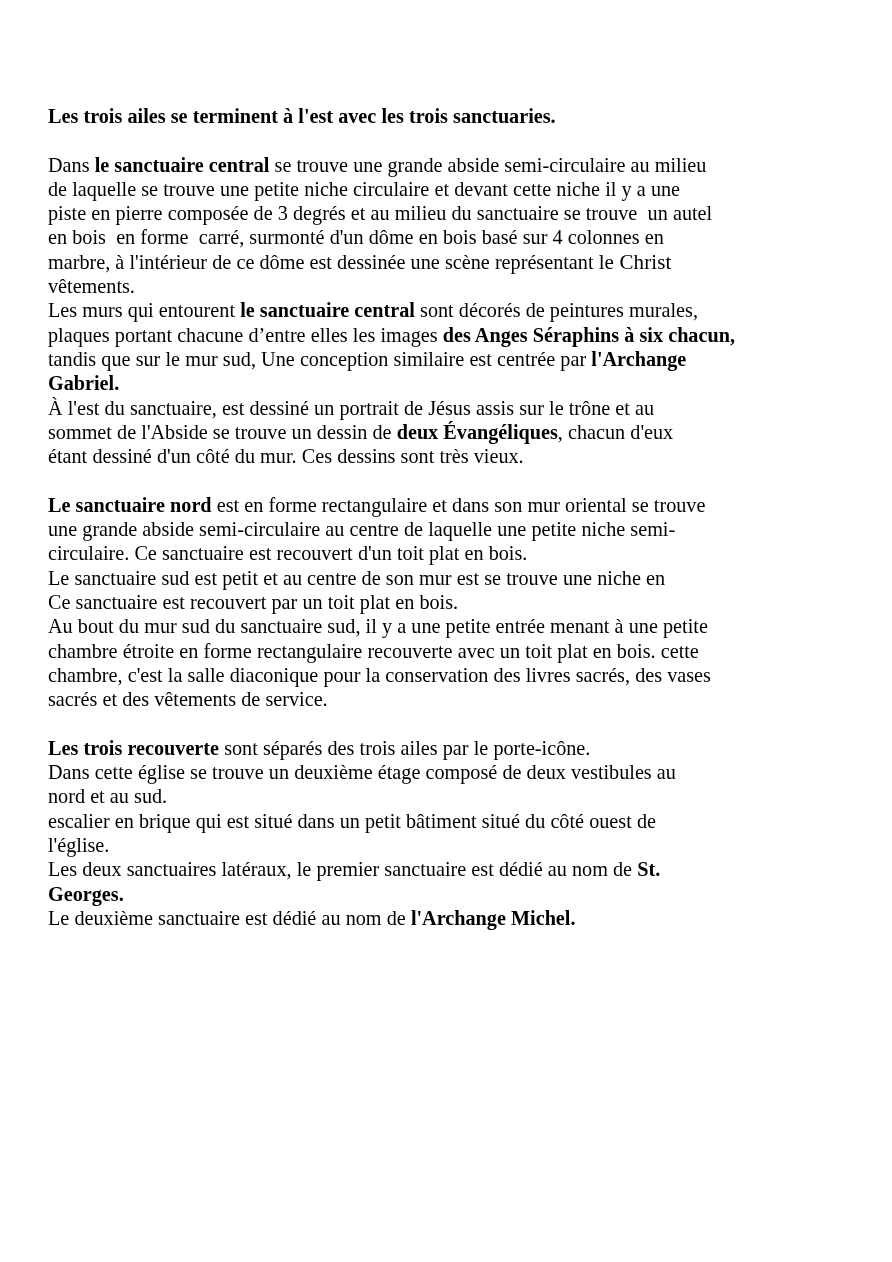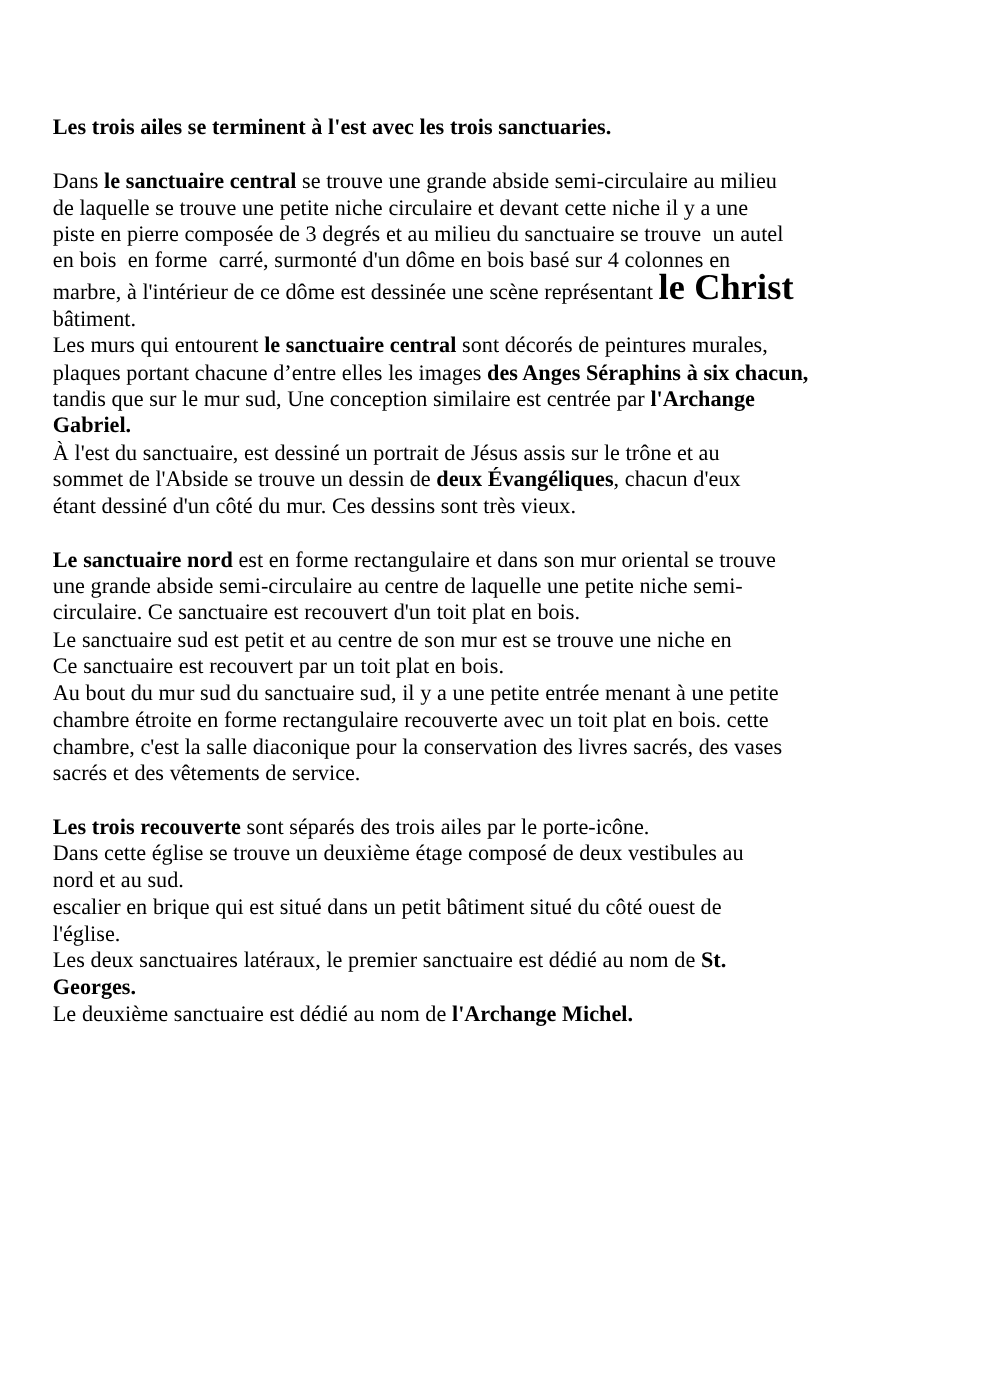--- a/index.html
+++ b/index.html
@@ -34,22 +34,22 @@
     padding: 0;
   }
   .blank-line {
     display: block;
     height: 24.3px;
   }
   .b {
     font-weight: bold;
   }
   .big-bold {
-    font-weight: bold;
-    font-size: 33px;
+    font-weight: normal;
+    font-size: 21px;
     letter-spacing: 0.1px;
   }
   .heading-line {
     font-weight: bold;
     font-size: 20.2px;
     line-height: 24.3px;
   }
   .line {
     display: block;
   }
@@ -69,21 +69,21 @@
     </div>
 
     <span class="blank-line"></span>
 
     <div class="para" id="block-central-sanctuary">
         <span class="line"><span class="ws">Dans </span><span class="b ws">le sanctuaire central</span><span class="ws"> se trouve une grande abside semi-circulaire au milieu</span></span>
         <span class="line"><span class="ws">de laquelle se trouve une petite niche circulaire et devant cette niche il y a une</span></span>
         <span class="line"><span class="ws">piste en pierre composée de 3 degrés et au milieu du sanctuaire se trouve  un autel</span></span>
         <span class="line"><span class="ws">en bois  en forme  carré, surmonté d'un dôme en bois basé sur 4 colonnes en</span></span>
         <span class="line"><span class="ws">marbre, à l'intérieur de ce dôme est dessinée une scène représentant </span><span class="big-bold ws">le Christ</span></span>
-        <span class="line"><span class="ws">bâtiment.</span></span>
+        <span class="line"><span class="ws">vêtements.</span></span>
         <span class="line"><span class="ws">Les murs qui entourent </span><span class="b ws">le sanctuaire central</span><span class="ws"> sont décorés de peintures murales,</span></span>
         <span class="line"><span class="ws">plaques portant chacune d’entre elles les images </span><span class="b ws">des Anges Séraphins à six chacun,</span></span>
         <span class="line"><span class="ws">tandis que sur le mur sud, Une conception similaire est centrée par </span><span class="b ws">l'Archange</span></span>
         <span class="line"><span class="b ws">Gabriel.</span></span>
         <span class="line"><span class="ws">À l'est du sanctuaire, est dessiné un portrait de Jésus assis sur le trône et au</span></span>
         <span class="line"><span class="ws">sommet de l'Abside se trouve un dessin de </span><span class="b ws">deux Évangéliques</span><span class="ws">, chacun d'eux</span></span>
         <span class="line"><span class="ws">étant dessiné d'un côté du mur. Ces dessins sont très vieux.</span></span>
       </div>
 
     <span class="blank-line"></span>

